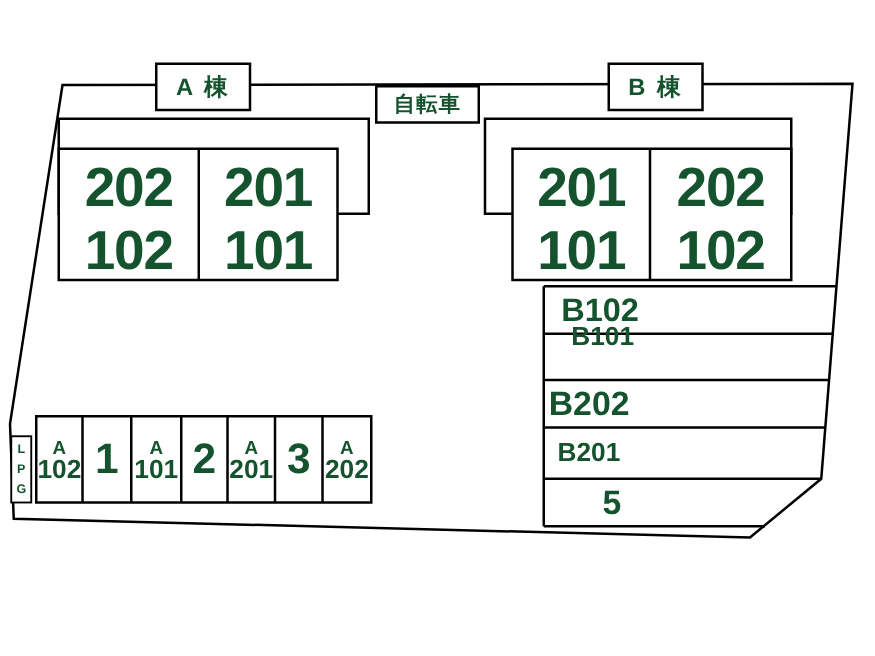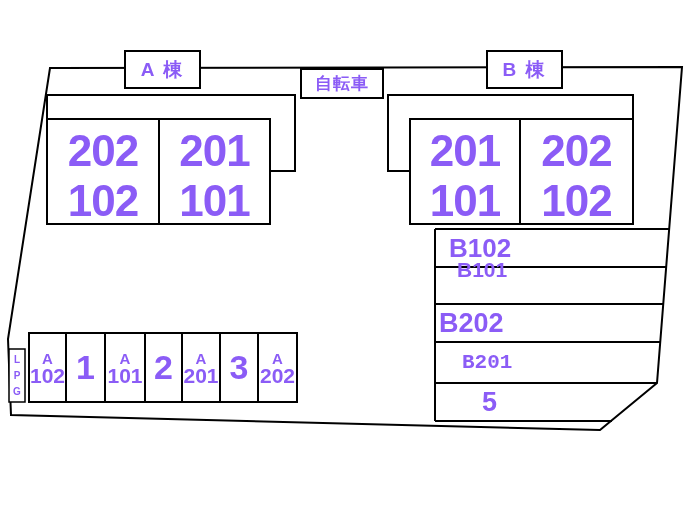--- a/index.html
+++ b/index.html
@@ -1,18 +1,18 @@
 <!DOCTYPE html>
 <html><head>
 <meta charset="utf-8">
 <style>
   html,body{margin:0;padding:0;background:#fff;}
   #stage{
     position:relative;width:700px;height:525px;background:#fff;
-    font-family:"Liberation Sans","DejaVu Sans",sans-serif;color:#8b5cf6;overflow:hidden;
+    font-family:"Liberation Sans","DejaVu Sans",sans-serif;color:#14532d;overflow:hidden;
   }
   #lines{position:absolute;left:0;top:0;}
   .txt{position:absolute;display:flex;align-items:center;justify-content:center;text-align:center;white-space:pre;}
   .boxlabel{font-size:19px;font-weight:600;letter-spacing:2px;}
   .bike{font-size:17px;font-weight:600;letter-spacing:1px;}
   .units{flex-direction:column;font-weight:bold;font-size:44px;line-height:50px;padding-top:4px;letter-spacing:-1px;}
   .pspace{flex-direction:column;font-weight:bold;}
   .pspace .a{font-size:15px;line-height:15px;display:block;}
   .pspace .n{font-size:21px;line-height:19px;display:block;}
   .pdigit{font-size:34px;font-weight:bold;}
@@ -99,21 +99,21 @@
   </div>
   <div class="txt pdigit" style="left:220px;top:333px;width:38px;height:69px;">3</div>
   <div class="txt pspace" style="left:258px;top:333px;width:39px;height:69px;">
     <span class="a">A</span>
     <span class="n">202</span>
   </div>
 
   <div class="brow" style="left:435px;top:229px;width:210px;height:38px;padding-left:14px;font-size:26px;">B102</div>
   <div class="brow" style="left:435px;top:251px;width:210px;height:37px;padding-left:22px;font-size:21px;">B101</div>
   <div class="brow" style="left:435px;top:304px;width:210px;height:38px;padding-left:4px;font-size:27px;">B202</div>
-  <div class="brow" style="left:435px;top:342px;width:210px;height:41px;padding-left:27px;font-size:21px;font-family:Liberation Mono, monospace;">B201</div>
+  <div class="brow" style="left:435px;top:342px;width:210px;height:41px;padding-left:11px;font-size:21px;">B201</div>
   <div class="brow" style="left:435px;top:383px;width:170px;height:38px;padding-left:47px;font-size:27px;">5</div>
 
   <div class="txt lpgbox" style="left:9px;top:349px;width:16px;height:53px;">
     <span>L</span>
     <span>P</span>
     <span>G</span>
   </div>
 
 </div>
 

